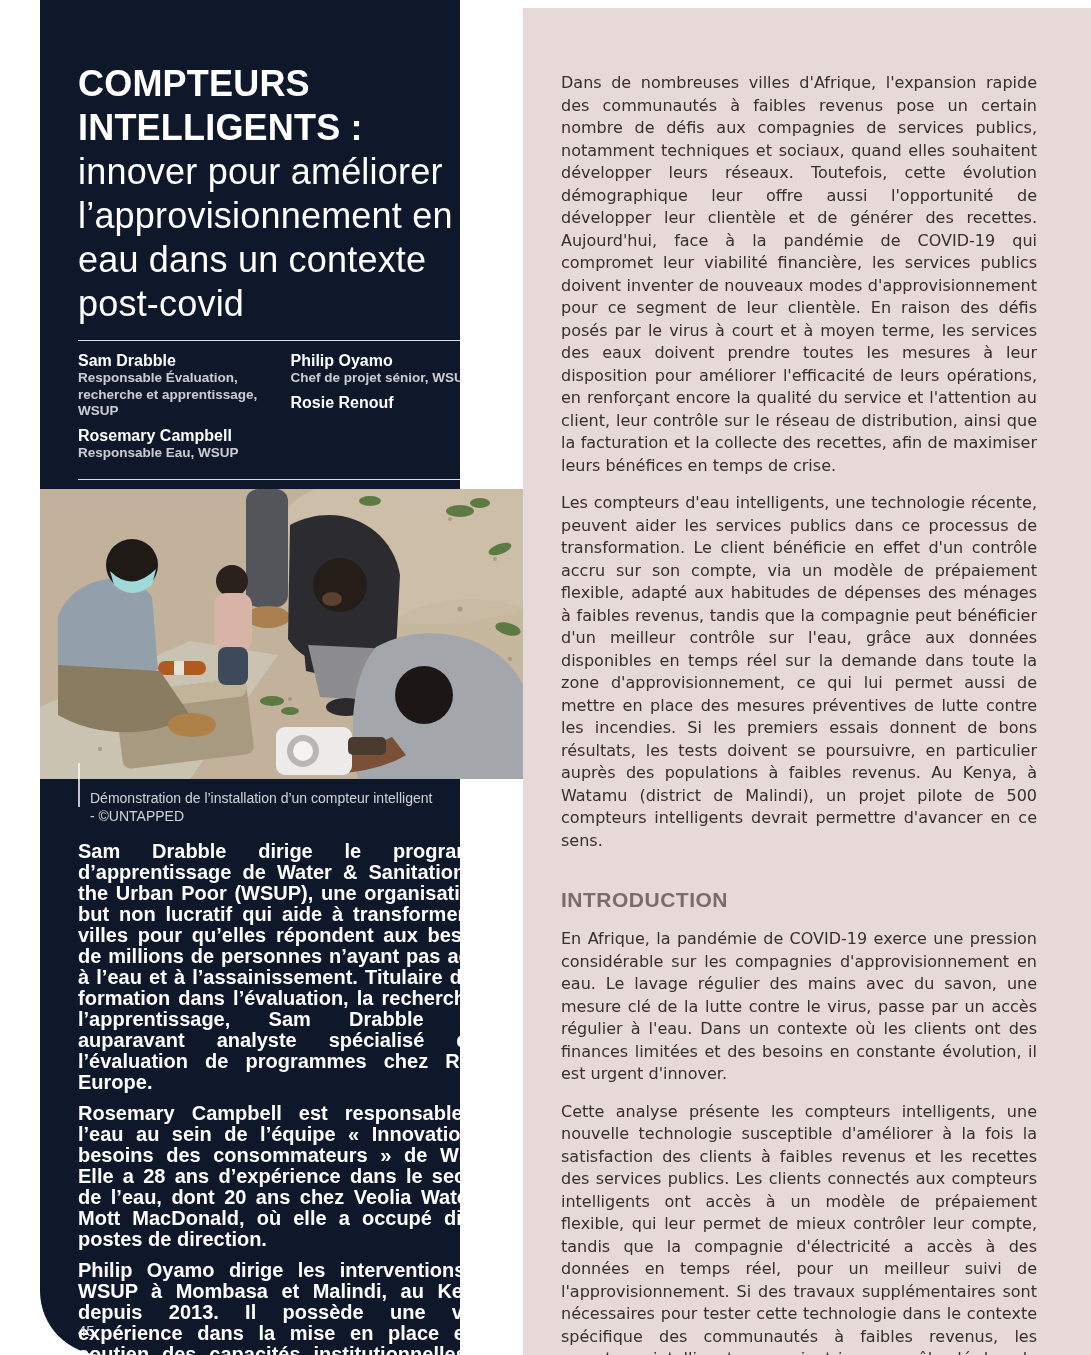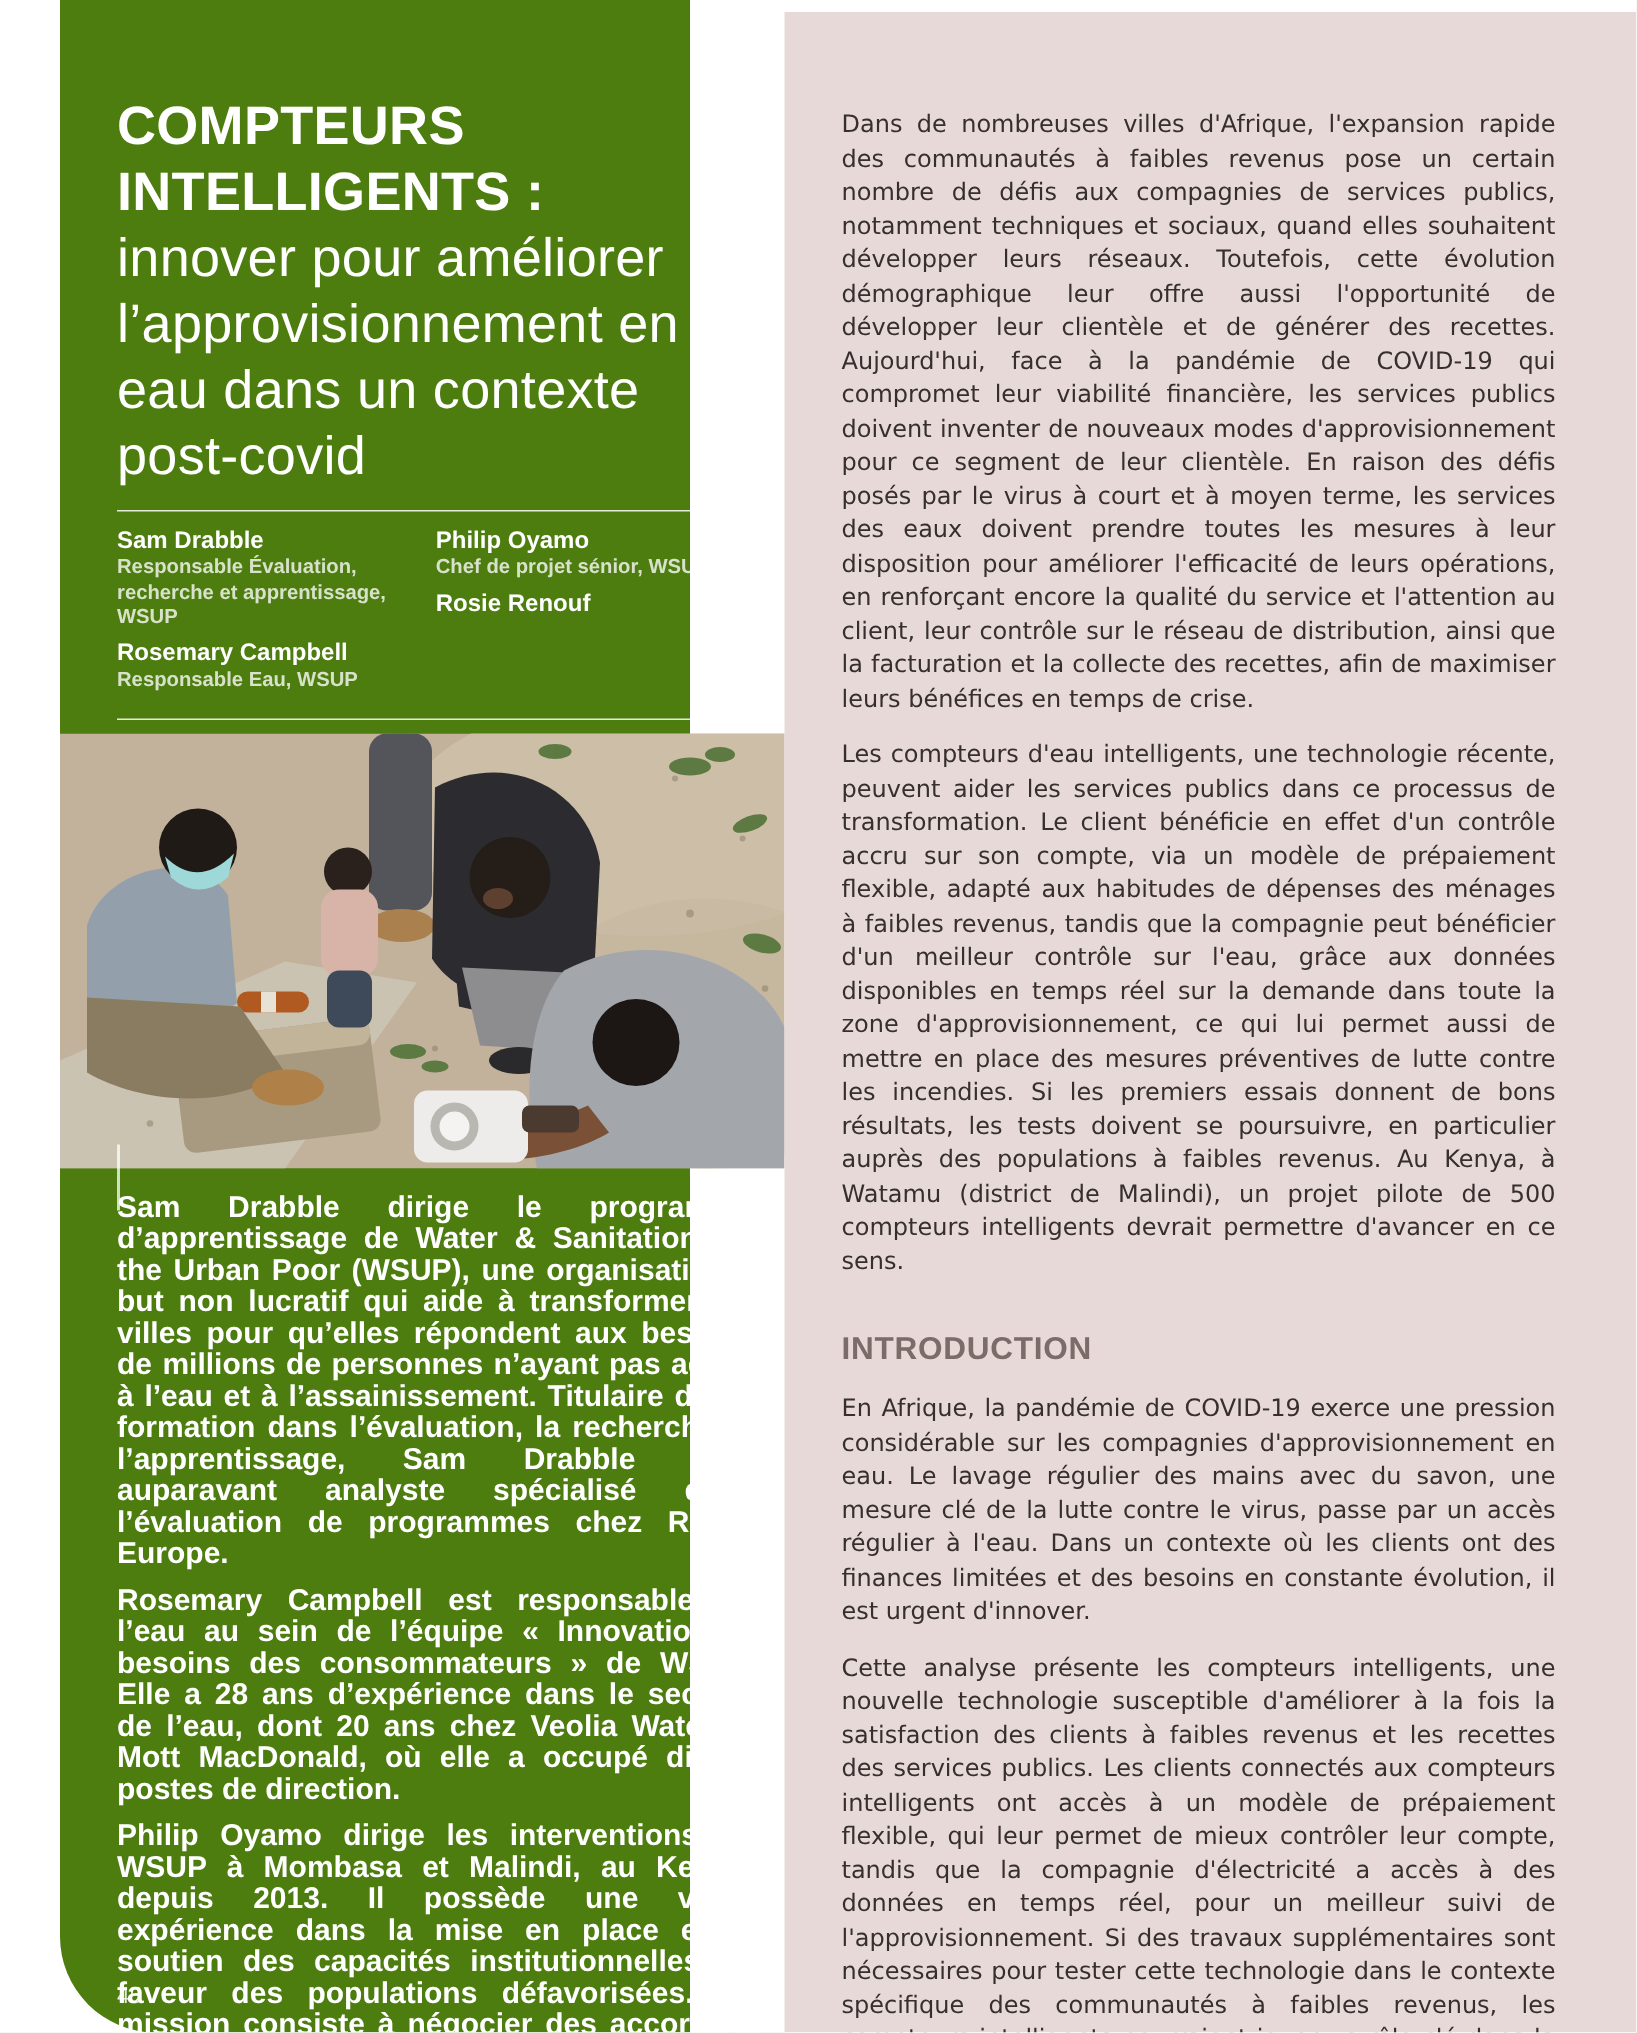--- a/index.html
+++ b/index.html
@@ -8,21 +8,21 @@
     position:relative;
     width:1091px;height:1355px;
     background:#ffffff;
     overflow:hidden;
     font-family:"Liberation Sans", sans-serif;
   }
   
   .left-panel{
     position:absolute;left:40px;top:0;
     width:420px;height:1355px;
-    background:#4d7c0f;
+    background:#0f172a;
     border-bottom-left-radius:64px;
     color:#ffffff;
     box-sizing:border-box;
     padding:0 20px 0 38px;
   }
   .article-title{
     margin:62px 0 0 0;
     font-size:36px;line-height:44px;
     font-weight:400;width:420px;
     letter-spacing:.2px;
@@ -196,20 +196,21 @@
 
         <rect x="236" y="238" width="76" height="48" rx="9" fill="#edecea"></rect>
         <circle cx="263" cy="262" r="16" fill="#b9b7b2"></circle>
         <circle cx="263" cy="262" r="10" fill="#f4f3f1"></circle>
         <rect x="308" y="248" width="38" height="18" rx="5" fill="#4a3a30"></rect>
       </svg>
     </div>
 
     <div class="caption">
       <span class="caption-rule"></span>
+      <span>Démonstration de l’installation d’un compteur intelligent - ©UNTAPPED</span>
     </div>
 
     <div class="bios">
       <p class="bio"><strong class="bio-lead">Sam Drabble</strong><span> dirige le programme d’apprentissage de Water &amp; Sanitation for the Urban Poor (WSUP), une organisation à but non lucratif qui aide à transformer les villes pour qu’elles répondent aux besoins de millions de personnes n’ayant pas accès à l’eau et à l’assainissement. Titulaire d’une formation dans l’évaluation, la recherche et l’apprentissage, Sam Drabble était auparavant analyste spécialisé dans l’évaluation de programmes chez RAND Europe.</span></p>
       <p class="bio"><strong class="bio-lead">Rosemary Campbell</strong><span> est responsable de l’eau au sein de l’équipe « Innovation et besoins des consommateurs » de WSUP. Elle a 28 ans d’expérience dans le secteur de l’eau, dont 20 ans chez Veolia Water et Mott MacDonald, où elle a occupé divers postes de direction.</span></p>
       <p class="bio"><strong class="bio-lead">Philip Oyamo</strong><span> dirige les interventions de WSUP à Mombasa et Malindi, au Kenya, depuis 2013. Il possède une vaste expérience dans la mise en place et le soutien des capacités institutionnelles en faveur des populations défavorisées. Sa mission consiste à négocier des accords à l’échelle municipale, visant à améliorer l’accès à l’eau et à l’assainissement pour les consommateurs de la « Base de la pyramide » (BoP).</span></p>
       <p class="bio"><strong class="bio-lead">Rosie Renouf</strong><span> est responsable de la recherche et des politiques de WSUP. Elle dirige les activités de recherche sur les politiques et soutient la gestion de la recherche au sein de l’organisation.</span></p>
     </div>
 
     <div class="page-number">45</div>

